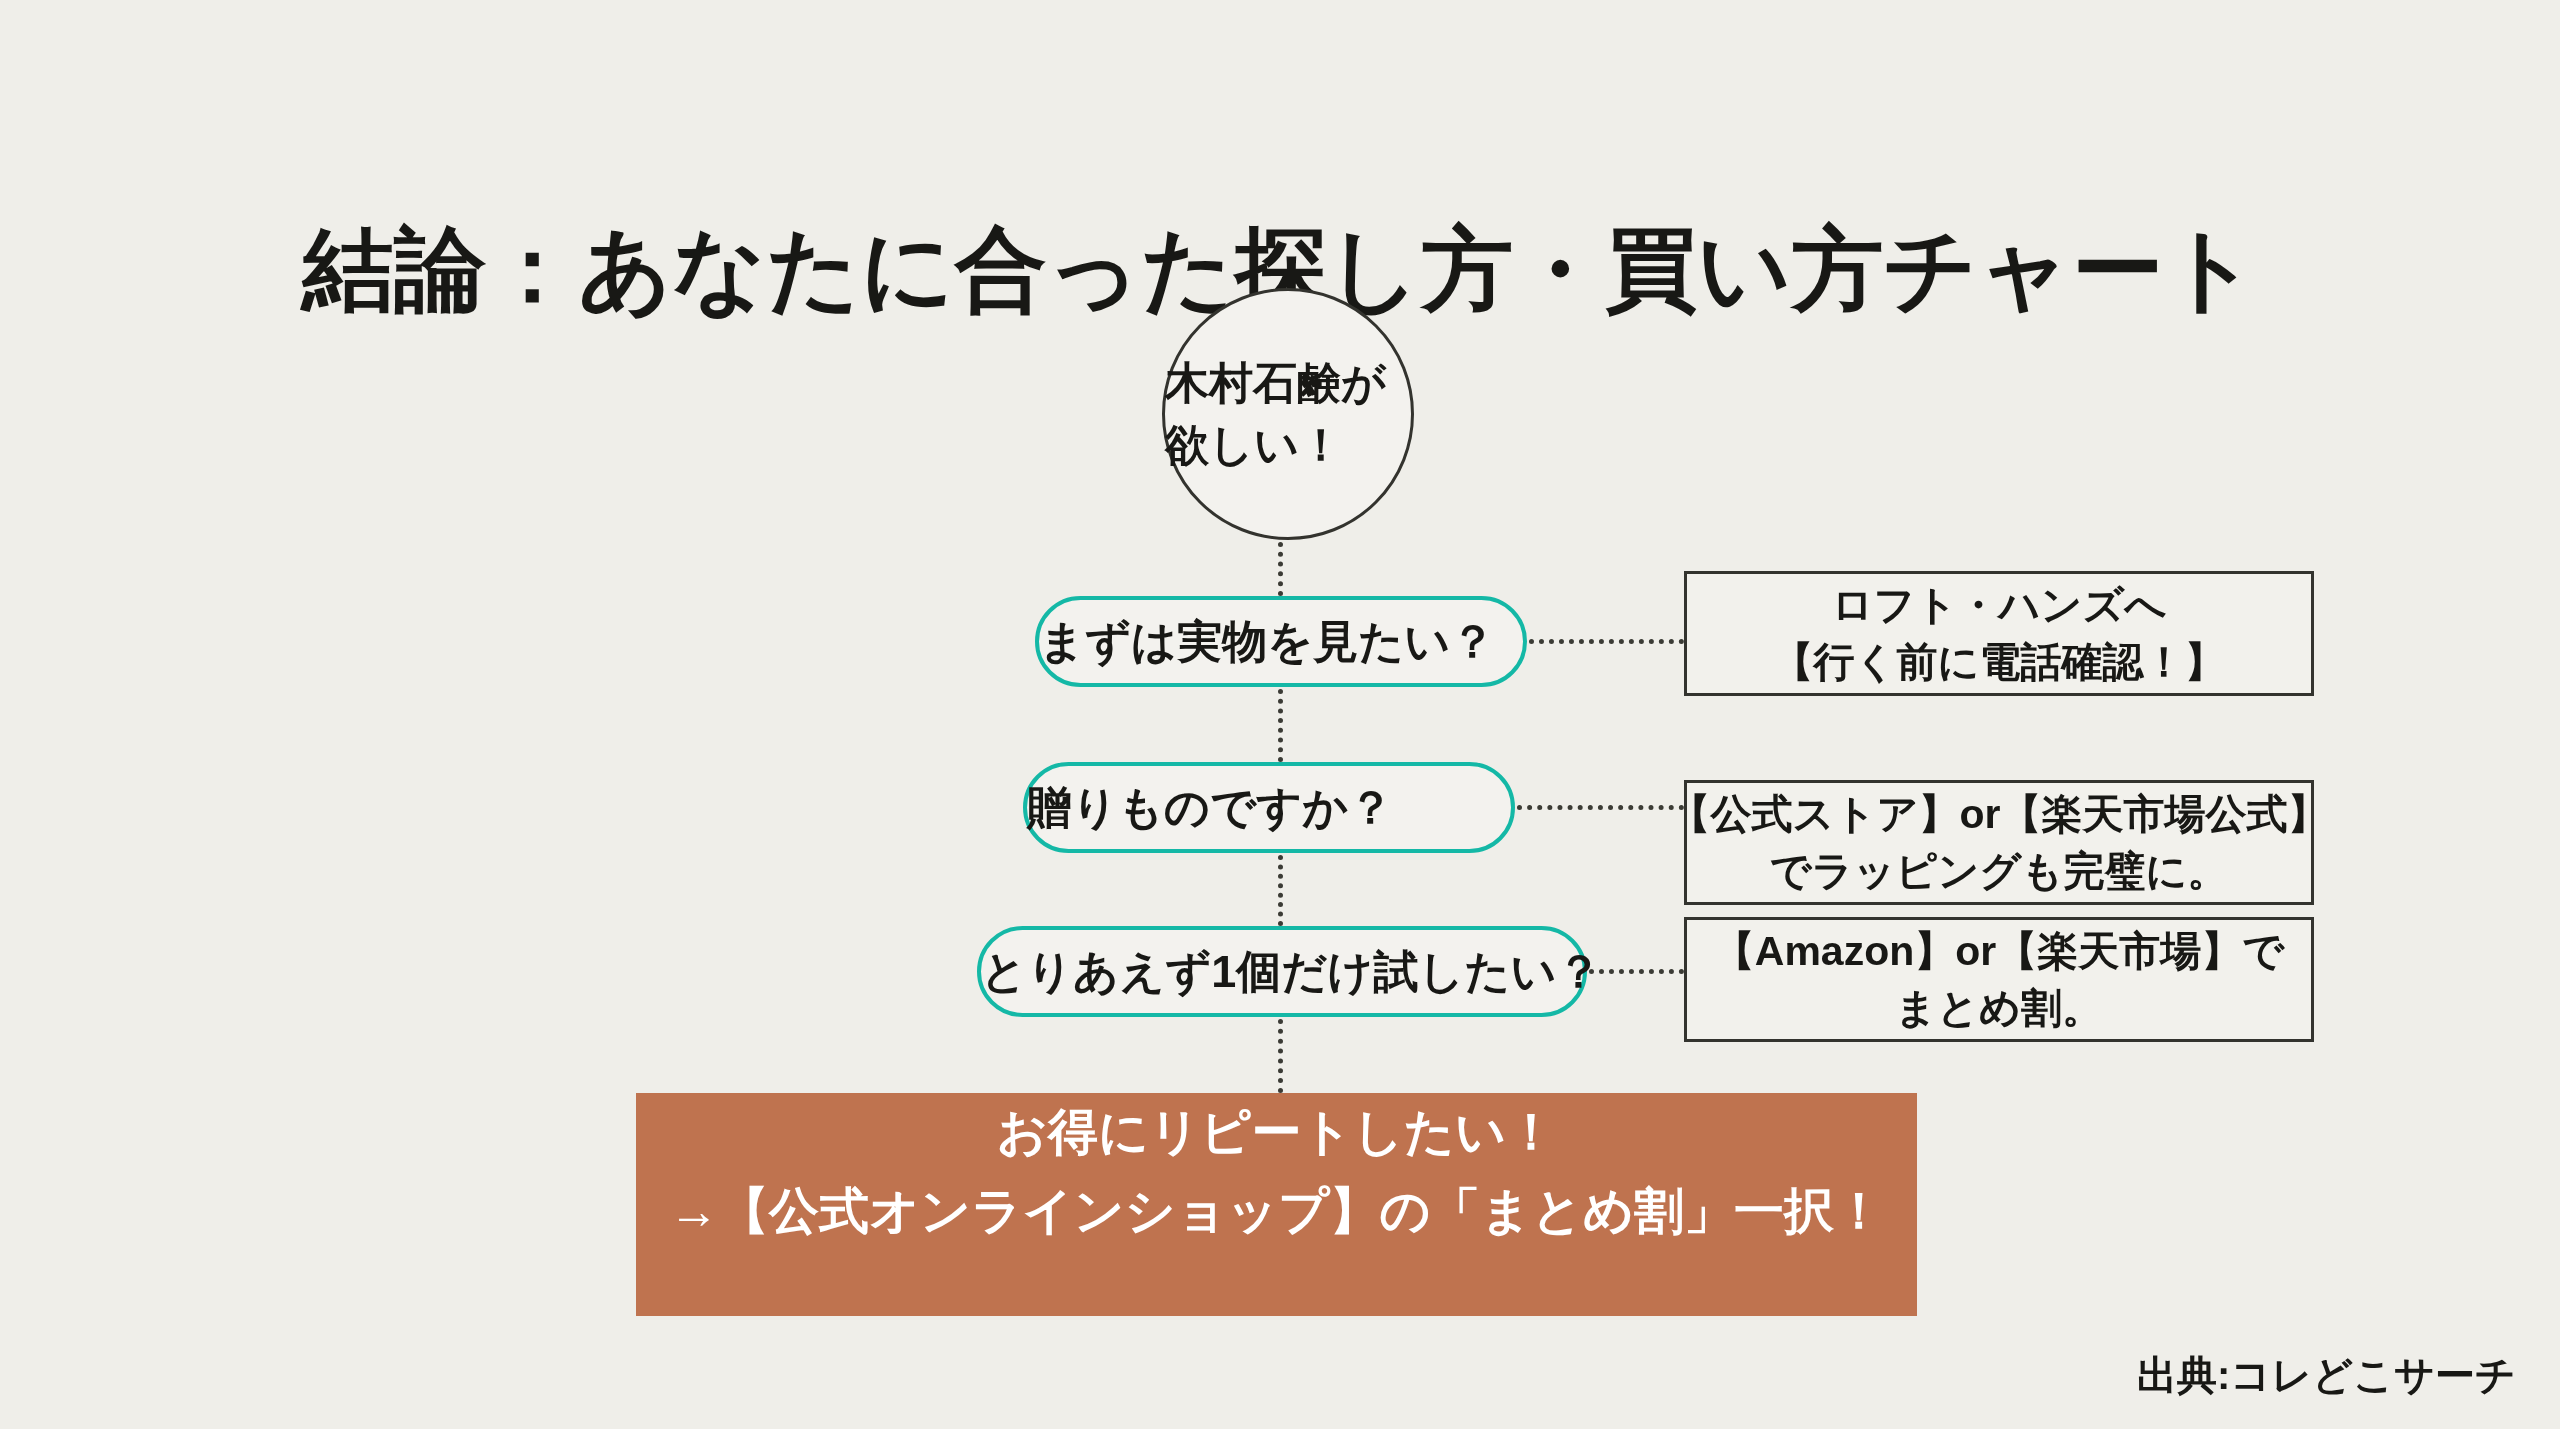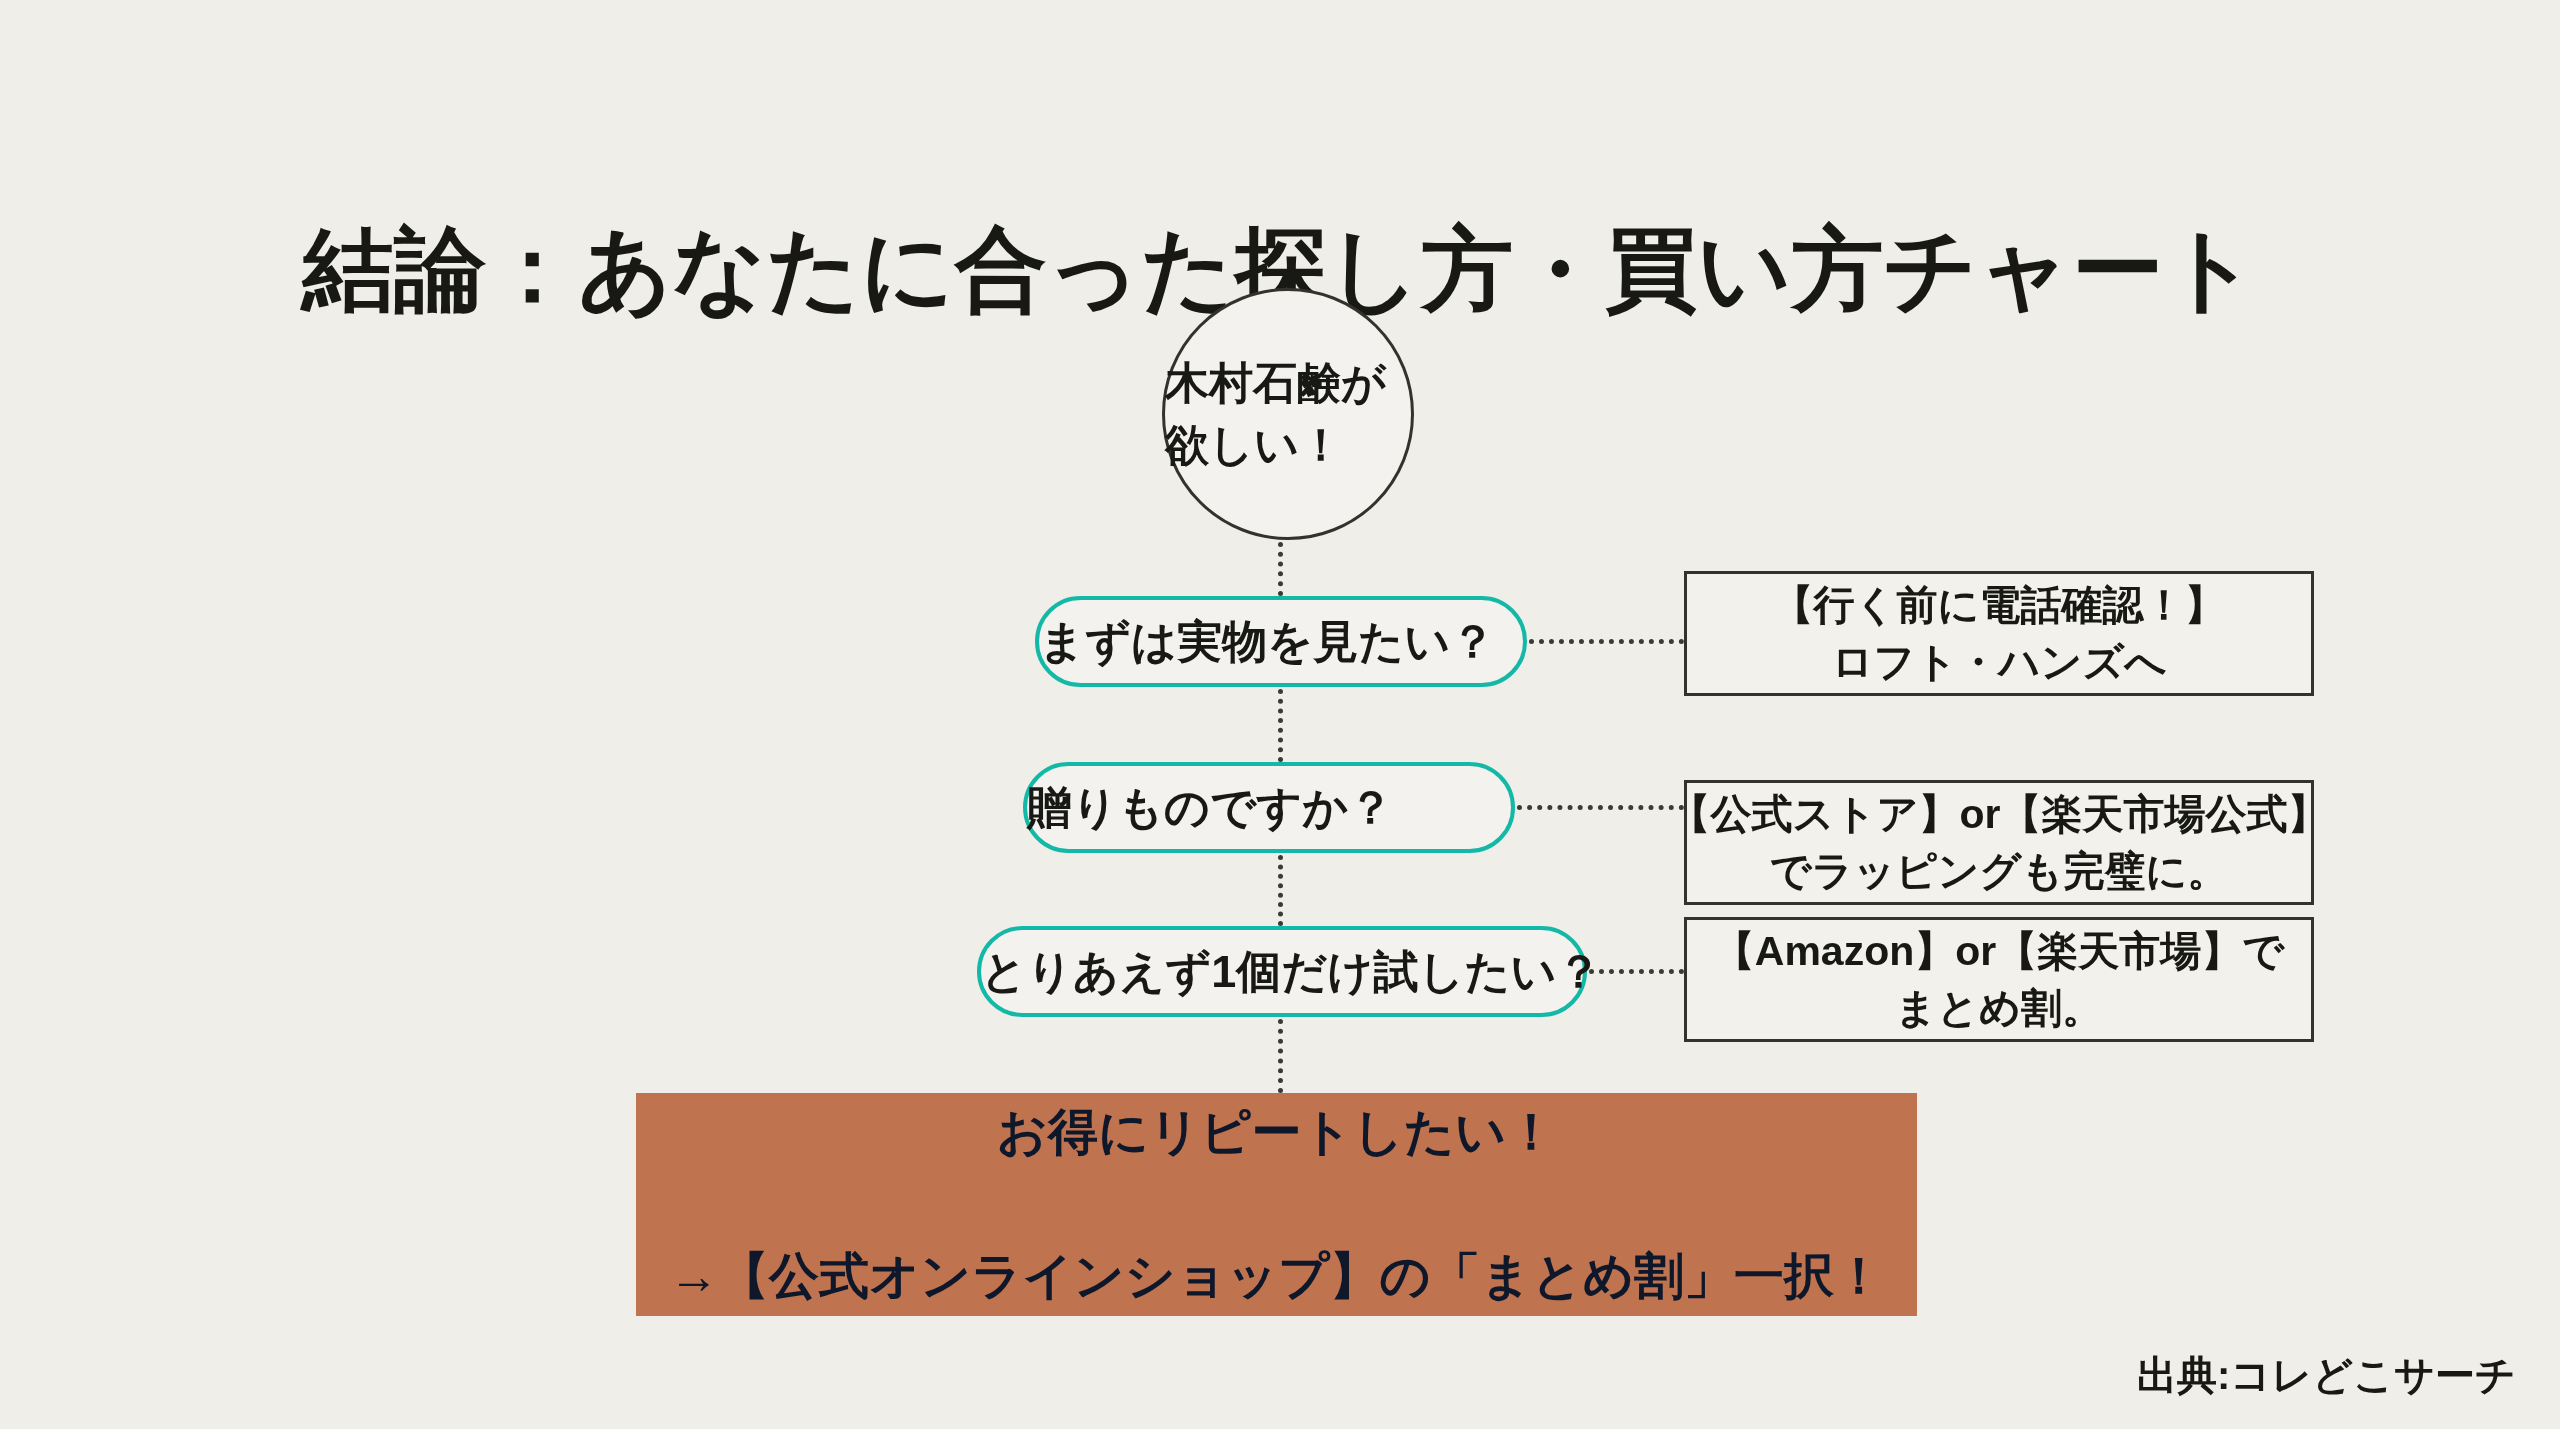--- a/index.html
+++ b/index.html
@@ -63,23 +63,23 @@
   }
   #abox-0 { top: 571px; }
   #abox-1 { top: 732px; margin-top: 48px; }
   #abox-2 { top: 917px; }
   .result {
     position: absolute;
     left: 636px; top: 1093px;
     width: 1281px; height: 223px;
     box-sizing: border-box;
     background: #bf734f;
-    color: #0f172a;
+    color: #ffffff;
     display: flex; flex-direction: column;
-    align-items: center; justify-content: space-between;
+    align-items: center; justify-content: flex-start;
     font-size: 50px; font-weight: bold; line-height: 79px;
     text-align: center; white-space: nowrap;
   }
   .vdot {
     position: absolute;
     left: 1278px;
     width: 0;
     border-left: 5px dotted #3b3b35;
   }
   #v-0 { top: 542px;  height: 54px; }
@@ -126,22 +126,22 @@
     <span>まずは実物を見たい？</span>
   </div>
   <div class="pill" id="pill-1">
     <span>贈りものですか？</span>
   </div>
   <div class="pill" id="pill-2">
     <span>とりあえず1個だけ試したい？</span>
   </div>
 
   <div class="abox" id="abox-0">
+    <span>ロフト・ハンズへ</span>
     <span>【行く前に電話確認！】</span>
-    <span>ロフト・ハンズへ</span>
   </div>
   <div class="abox" id="abox-1">
     <span>【公式ストア】or【楽天市場公式】</span>
     <span>でラッピングも完璧に。</span>
   </div>
   <div class="abox" id="abox-2">
     <span>【Amazon】or【楽天市場】で</span>
     <span>まとめ割。</span>
   </div>
 

